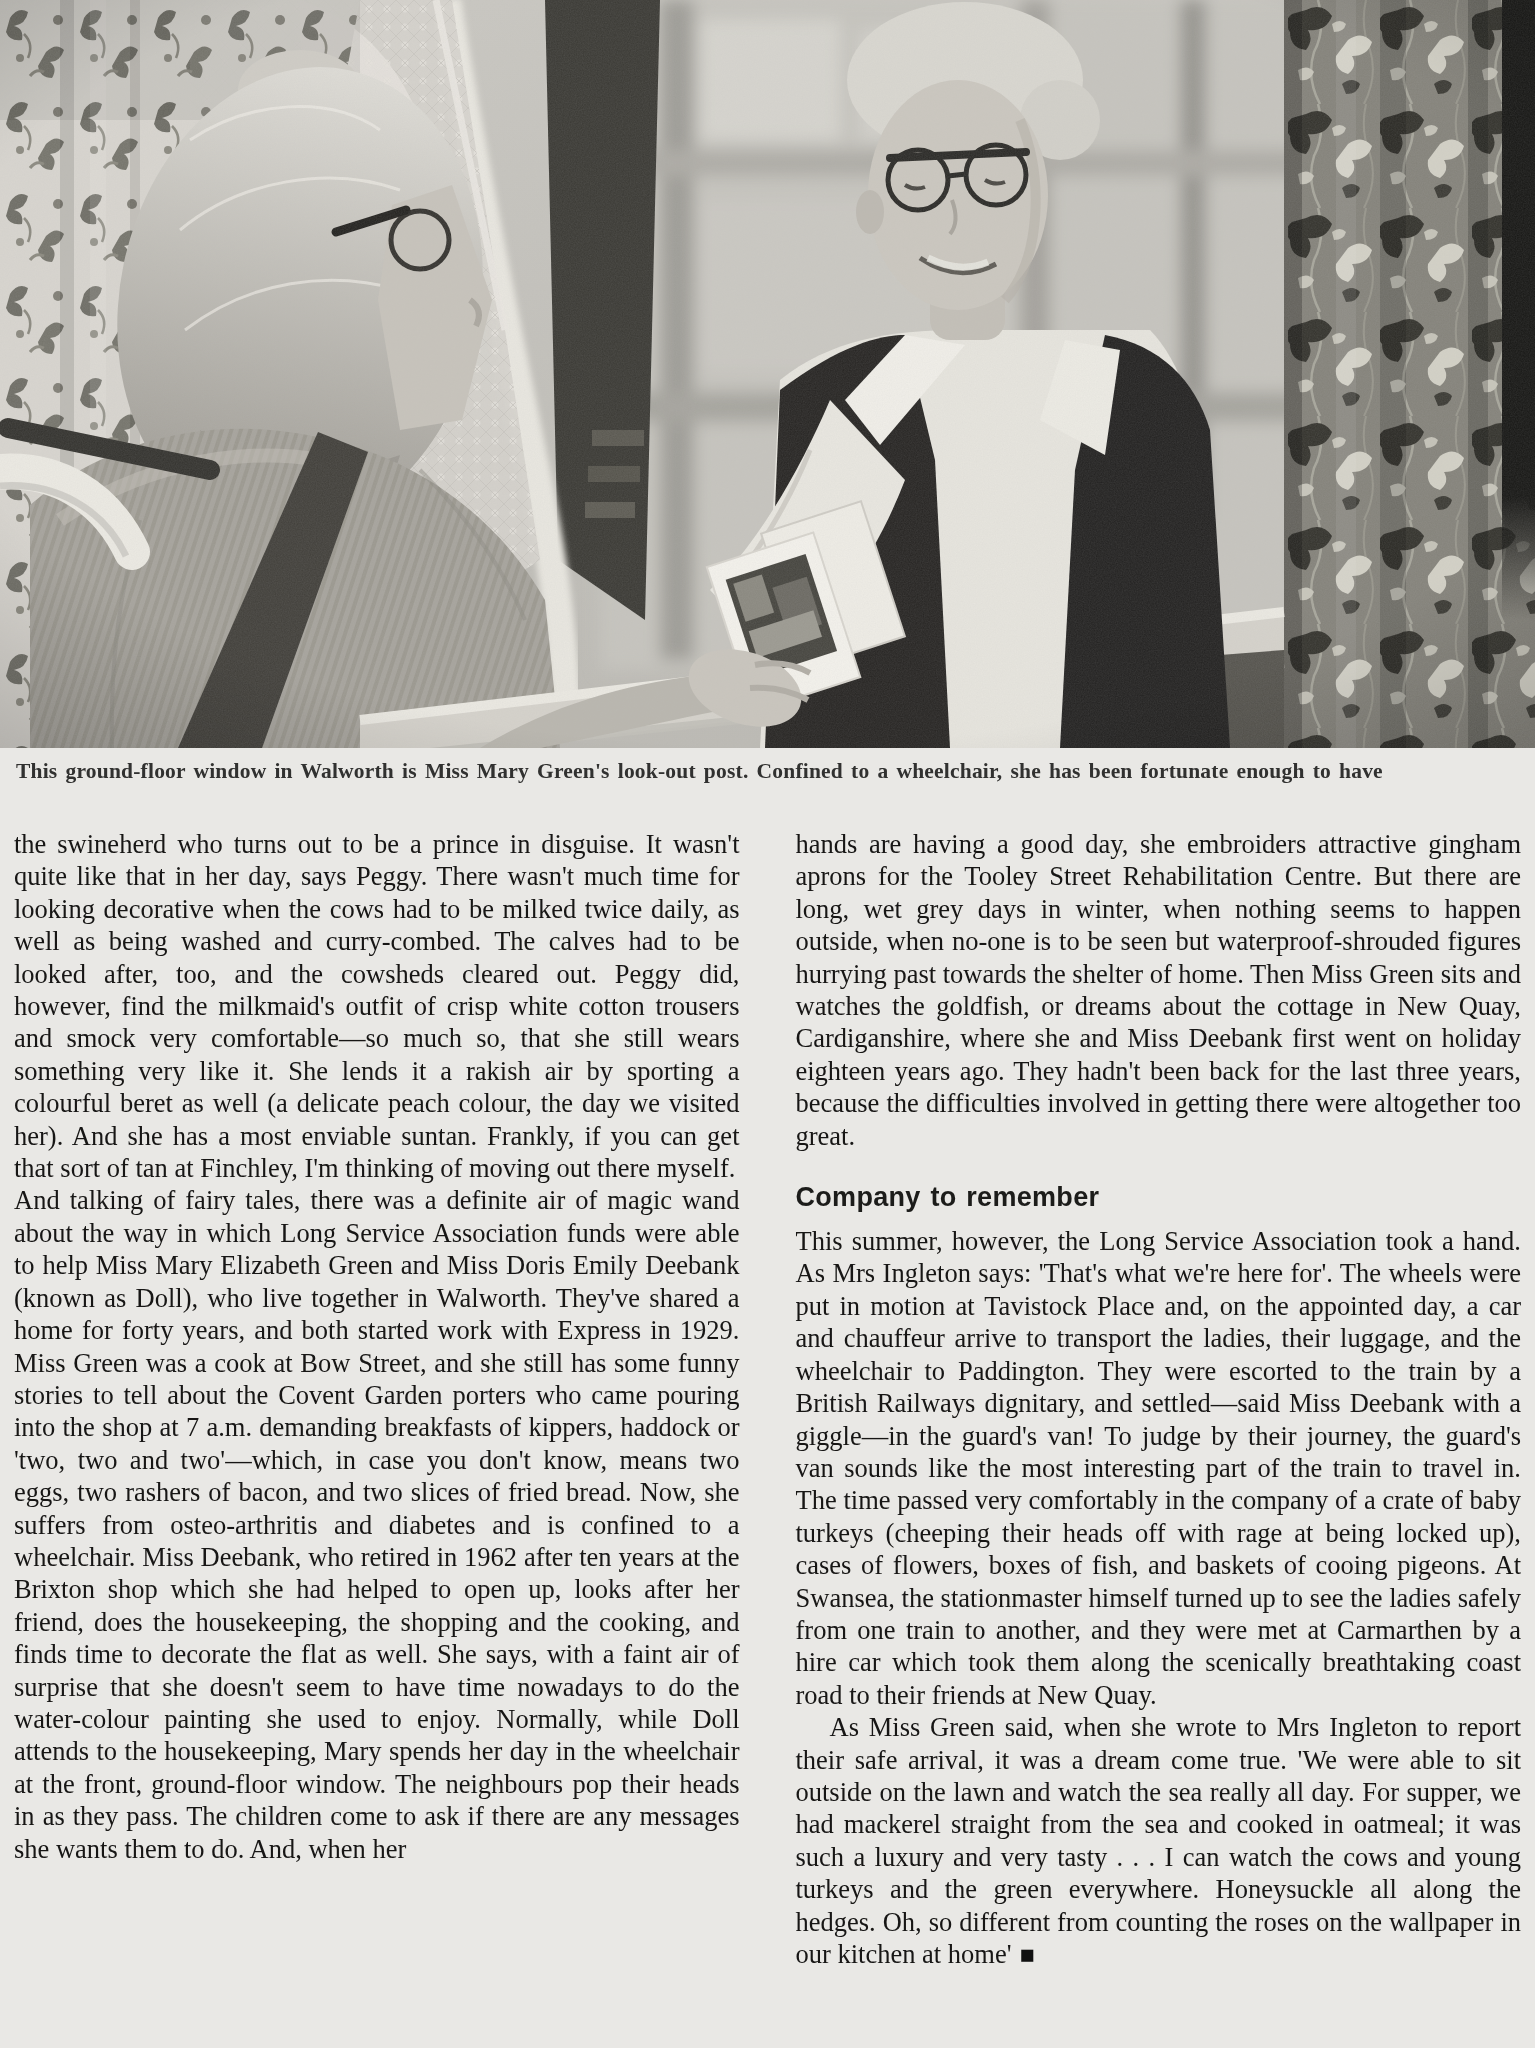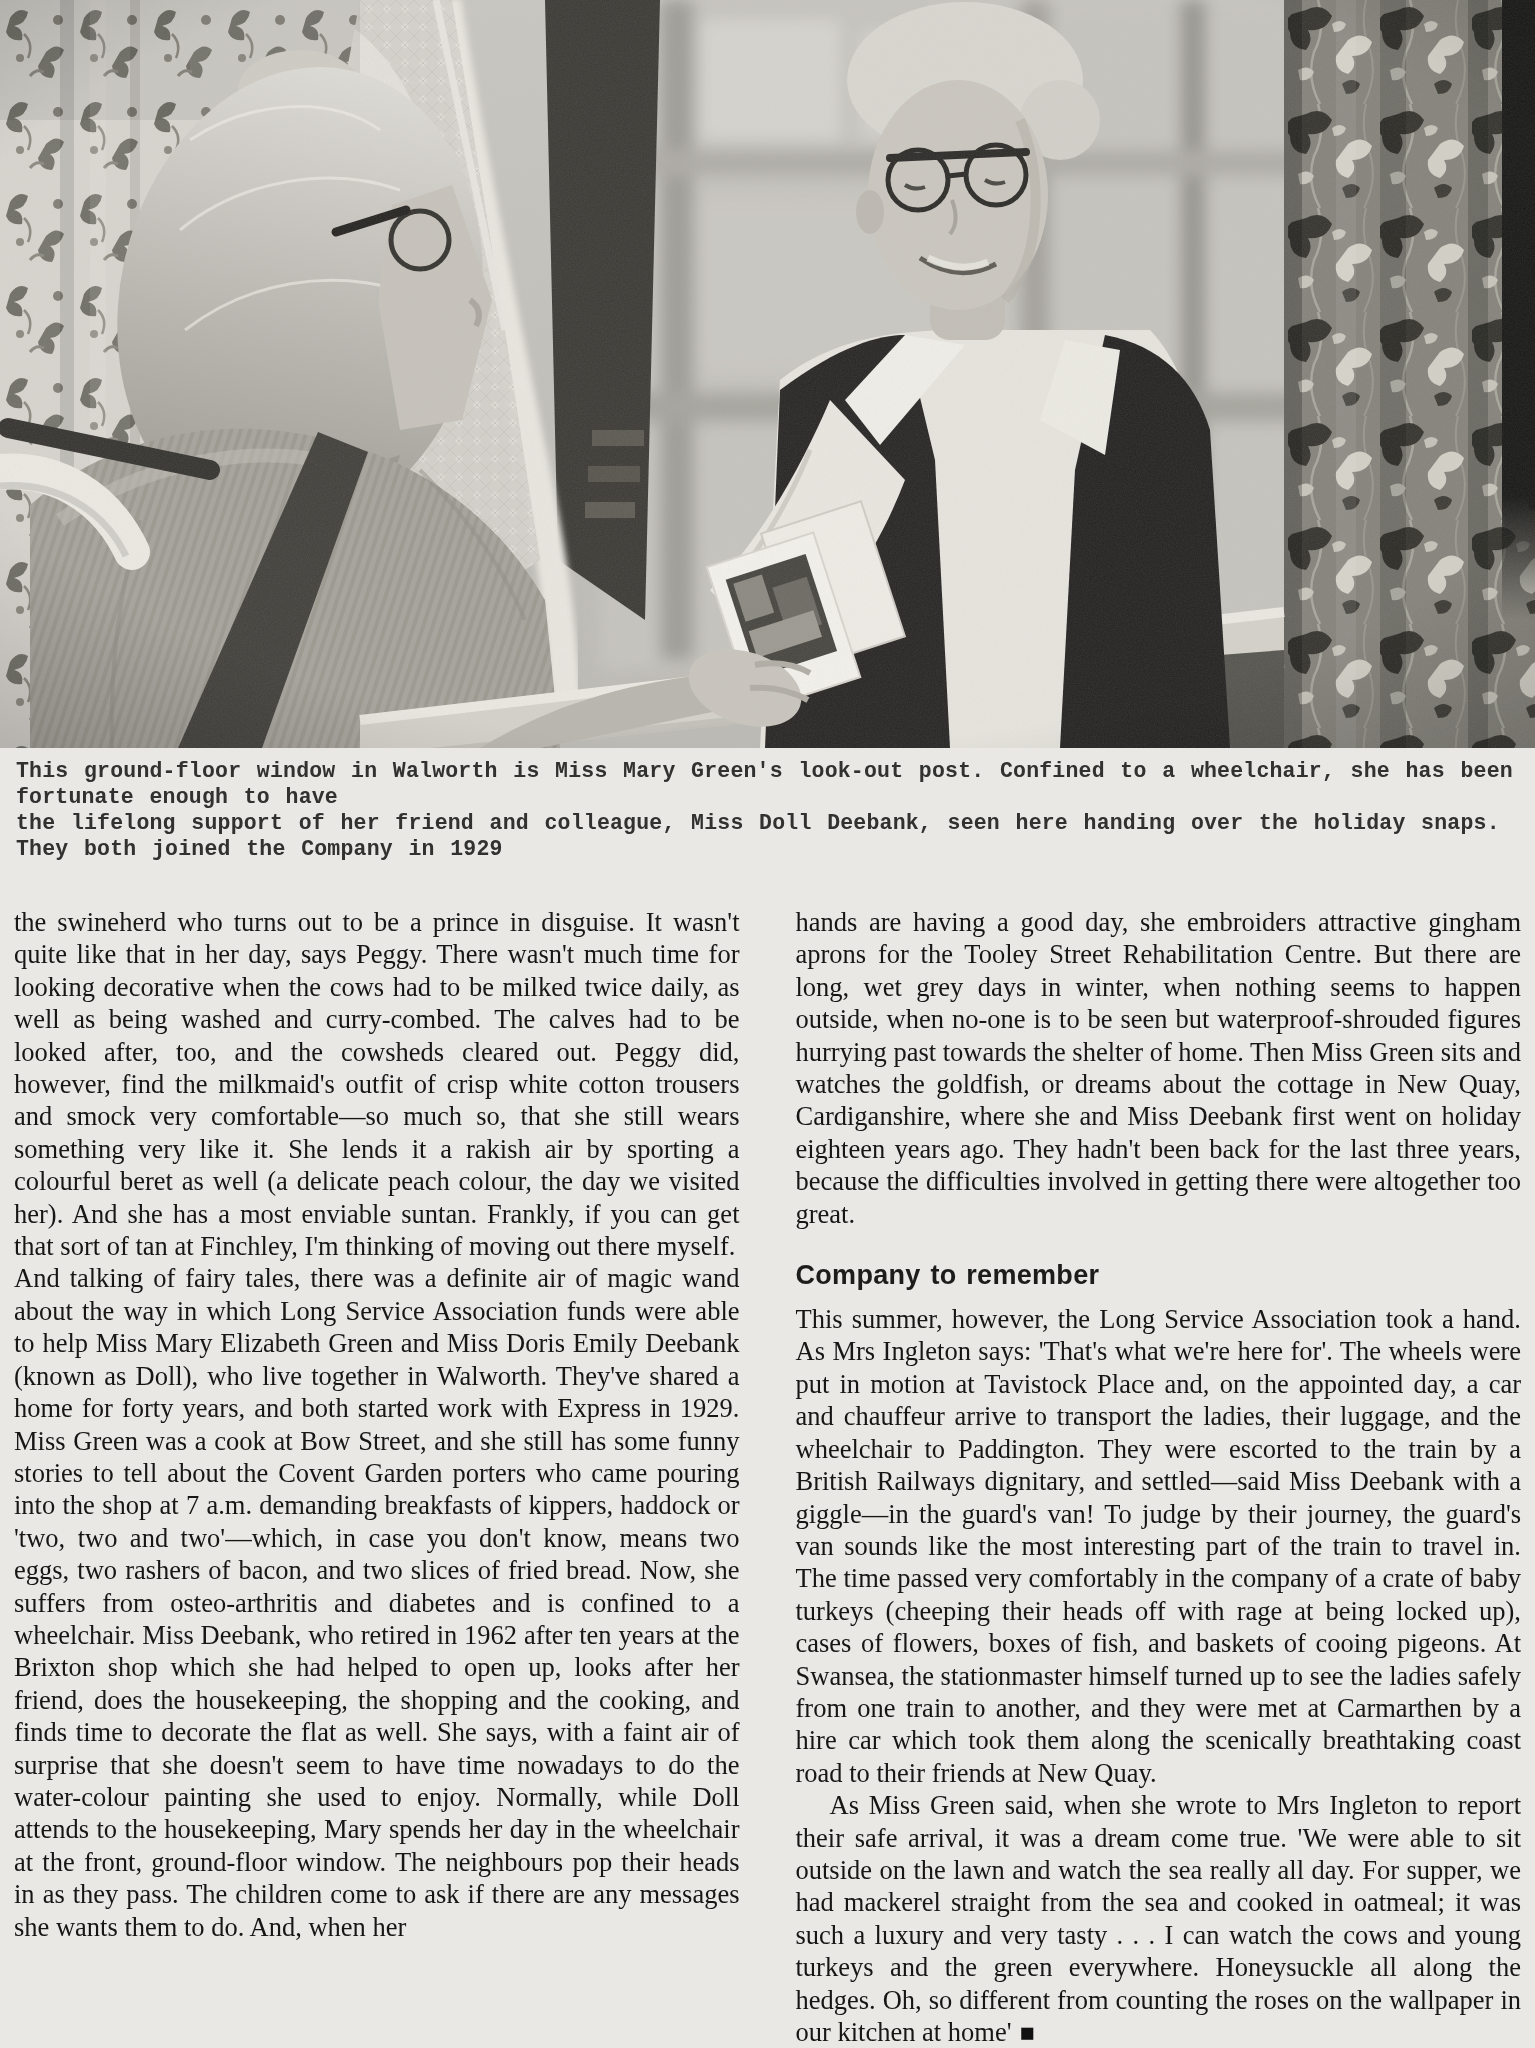--- a/index.html
+++ b/index.html
@@ -7,21 +7,21 @@
     width:1535px;height:2048px;
     background:#e9e8e5;
     overflow:hidden;
     font-family:"Liberation Serif", serif;
   }
   .page{position:relative;width:1535px;height:2048px;}
   figure.photo{margin:0;width:1535px;height:748px;display:block;background:#c4c2bc;}
   figure.photo svg{display:block;}
   .caption{
     margin:10px 16px 0 16px;
-    font-family:Liberation Mono, monospace;
+    font-family:Liberation Serif, serif;
     font-weight:700;
     font-size:21.5px;
     line-height:26px;
     color:#313130;
     letter-spacing:.2px;
     word-spacing:2.5px;
   }
   .cols{
     display:flex;
     gap:56px;
@@ -238,21 +238,20 @@
         <path d="M755,665 q30,-6 55,8 M750,688 q32,-2 58,12" stroke="#b1ada5" stroke-width="6" fill="none"></path>
       </g>
 
       <rect width="1535" height="748" fill="url(#vig)"></rect>
       <rect width="1535" height="748" filter="url(#grain)" opacity="0.45"></rect>
     </svg>
   </figure>
 
   <div class="caption">
     <div>This ground-floor window in Walworth is Miss Mary Green's look-out post. Confined to a wheelchair, she has been fortunate enough to have</div>
-    <div>the lifelong support of her friend and colleague, Miss Doll Deebank, seen here handing over the holiday snaps. They both joined the Company in 1929</div>
   </div>
 
   <div class="cols">
 
     <div class="col">
       <p>the swineherd who turns out to be a prince in disguise. It wasn't quite like that in her day, says Peggy. There wasn't much time for looking decorative when the cows had to be milked twice daily, as well as being washed and curry-combed. The calves had to be looked after, too, and the cowsheds cleared out. Peggy did, however, find the milkmaid's outfit of crisp white cotton trousers and smock very comfortable—so much so, that she still wears something very like it. She lends it a rakish air by sporting a colourful beret as well (a delicate peach colour, the day we visited her). And she has a most enviable suntan. Frankly, if you can get that sort of tan at Finchley, I'm thinking of moving out there myself.</p>
       <p>And talking of fairy tales, there was a definite air of magic wand about the way in which Long Service Association funds were able to help Miss Mary Elizabeth Green and Miss Doris Emily Deebank (known as Doll), who live together in Walworth. They've shared a home for forty years, and both started work with Express in 1929. Miss Green was a cook at Bow Street, and she still has some funny stories to tell about the Covent Garden porters who came pouring into the shop at 7 a.m. demanding breakfasts of kippers, haddock or 'two, two and two'—which, in case you don't know, means two eggs, two rashers of bacon, and two slices of fried bread. Now, she suffers from osteo-arthritis and diabetes and is confined to a wheelchair. Miss Deebank, who retired in 1962 after ten years at the Brixton shop which she had helped to open up, looks after her friend, does the housekeeping, the shopping and the cooking, and finds time to decorate the flat as well. She says, with a faint air of surprise that she doesn't seem to have time nowadays to do the water-colour painting she used to enjoy. Normally, while Doll attends to the housekeeping, Mary spends her day in the wheelchair at the front, ground-floor window. The neighbours pop their heads in as they pass. The children come to ask if there are any messages she wants them to do. And, when her</p>
     </div>
 
     <div class="col">

